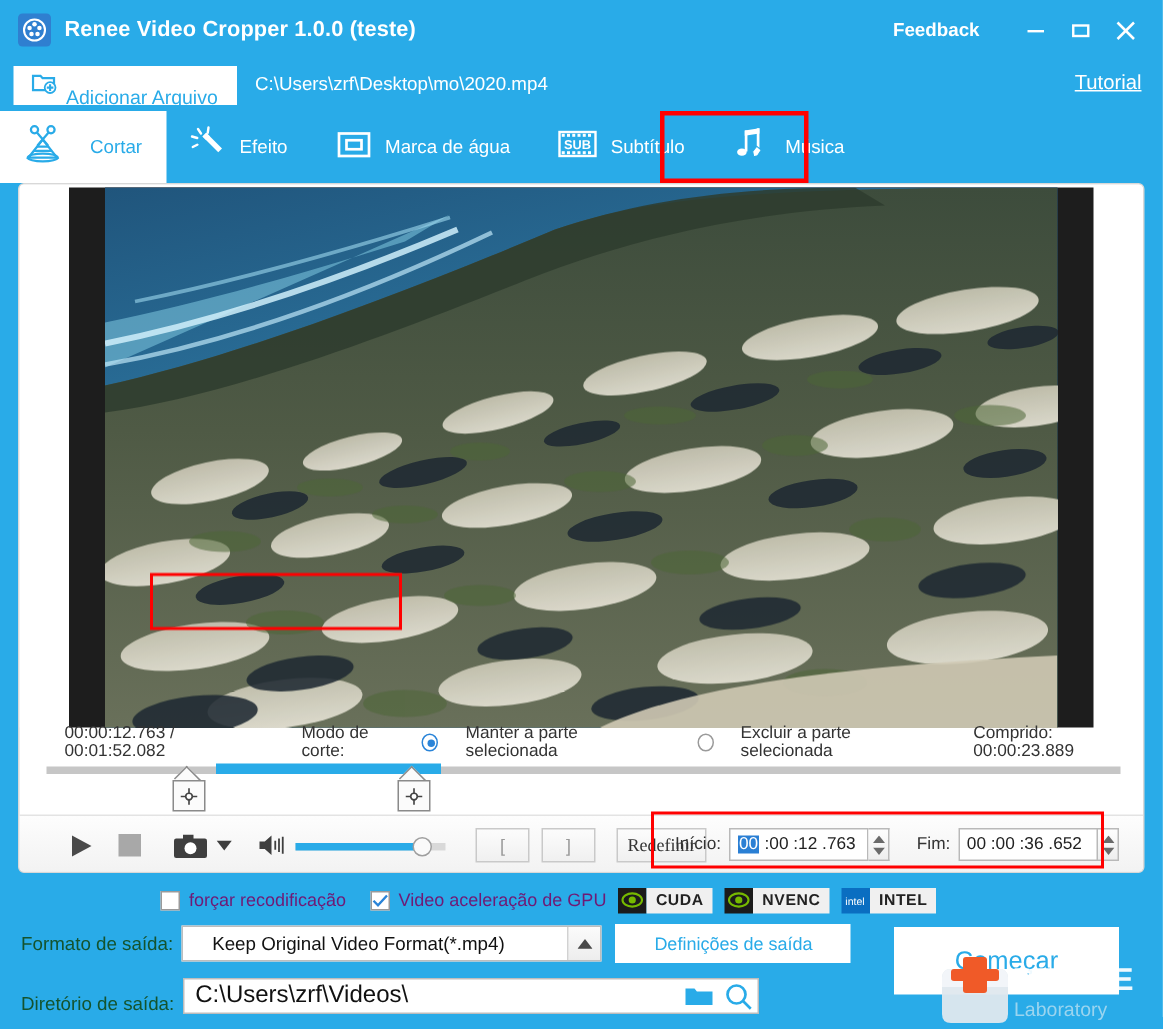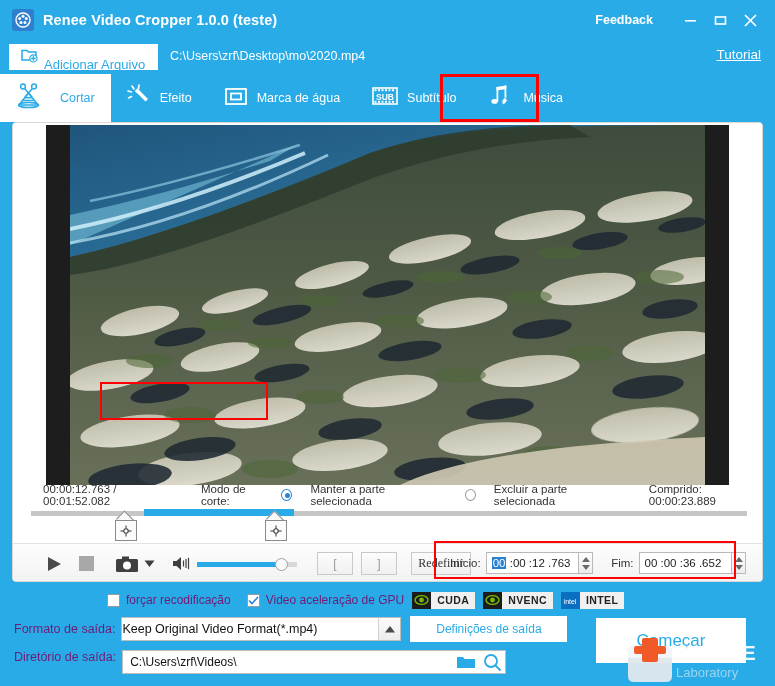--- a/index.html
+++ b/index.html
@@ -242,45 +242,45 @@
     height: 17px; background: #f0f0f0; color: #222; font-size: 10.5px;
     font-weight: bold; display: flex; align-items: center; padding: 0 6px;
     letter-spacing: .4px;
   }
 
   
   .outrow1 {
     position: absolute; left: 0; top: 616px; width: 775px; height: 26px;
     display: flex; align-items: center;
   }
-  .out-label { color: #701a75; font-size: 12.5px; }
+  .out-label { color: #14532d; font-size: 12.5px; }
   .combo {
     width: 280px; height: 24px; background: #ffffff; border: 1px solid #bdbdbd;
     display: flex; align-items: center; margin-left: 6px;
   }
-  .combo-text { font-size: 12.5px; color: #111; padding-left: 0; flex: 1; }
+  .combo-text { font-size: 12.5px; color: #111; padding-left: 19px; flex: 1; }
   .combo-arrow {
     width: 22px; height: 22px; border-left: 1px solid #d2d2d2;
     background: linear-gradient(#fbfbfb,#ededed);
     display: flex; align-items: center; justify-content: center; cursor: pointer;
   }
   .outsettings {
     width: 157px; height: 26px; background: #ffffff; margin-left: 9px;
     display: flex; align-items: center; justify-content: center;
     color: #29abe8; font-size: 12px; cursor: pointer;
   }
   .outrow2 {
     position: absolute; left: 0; top: 650px; width: 694px; height: 26px;
-    display: flex; align-items: flex-start;
+    display: flex; align-items: flex-end;
   }
   .dirbox {
     width: 384px; height: 24px; background: #fff; border: 1px solid #bdbdbd;
     display: flex; align-items: center; margin-left: 6px;
   }
-  .dirbox-text { font-size: 12px; color: #111; padding-left: 7px; flex: 1; }
+  .dirbox-text { font-size: 16px; color: #111; padding-left: 7px; flex: 1; }
   .dir-ico { width: 26px; display: flex; align-items: center; justify-content: center; cursor: pointer; }
 
   
   .startbtn {
     position: absolute; left: 596px; top: 618px; width: 150px; height: 45px;
     background: #ffffff; display: flex; align-items: center;
     justify-content: center; cursor: pointer;
   }
   .startbtn .st-label { color: #29abe8; font-size: 17px; }
   .watermark {

